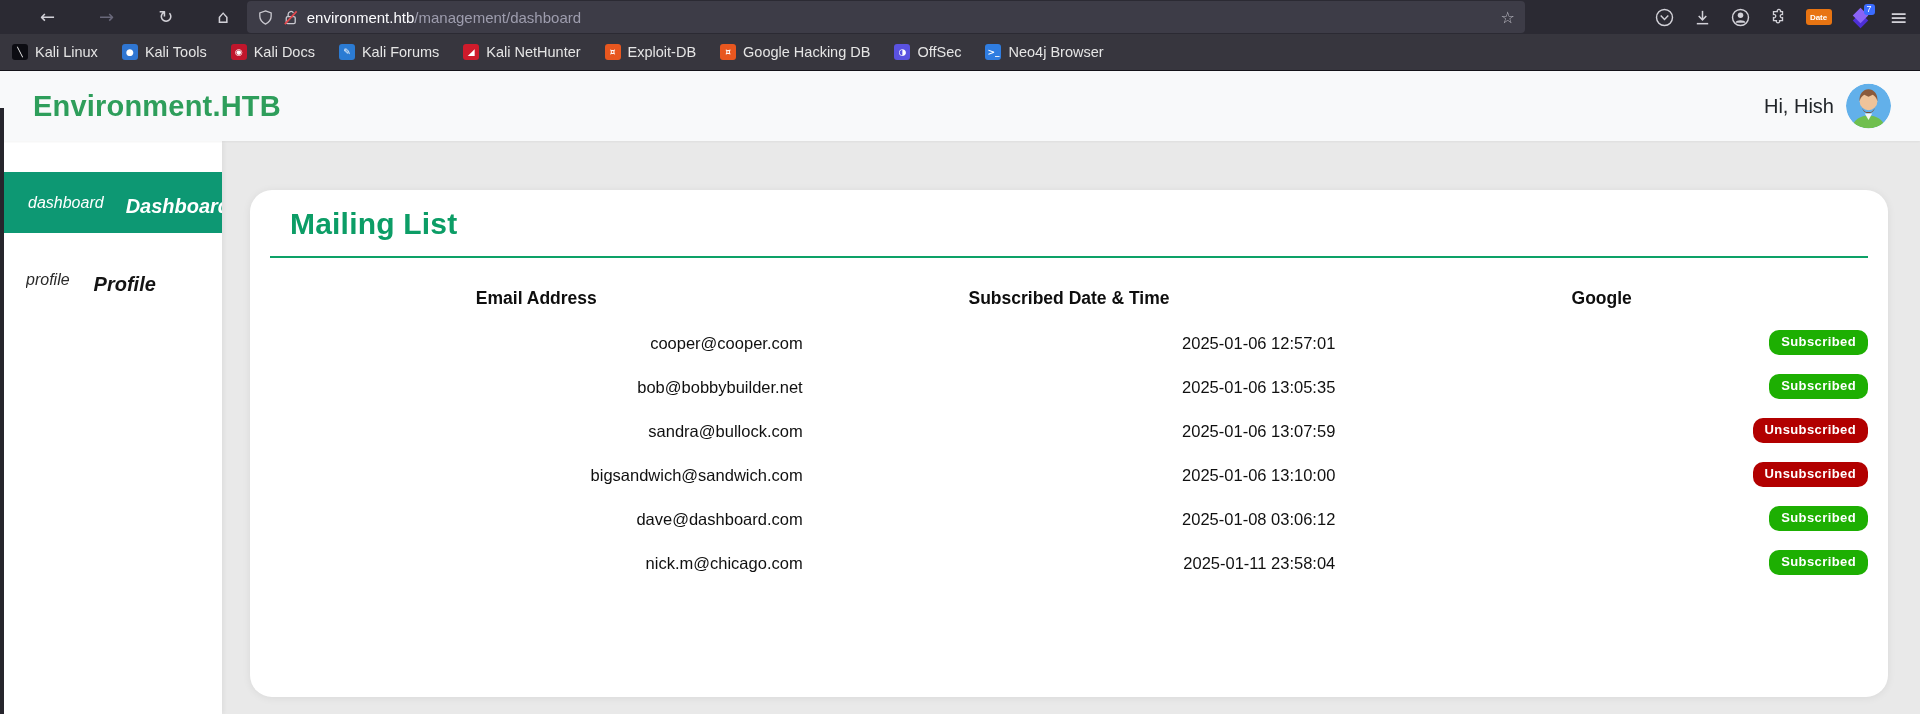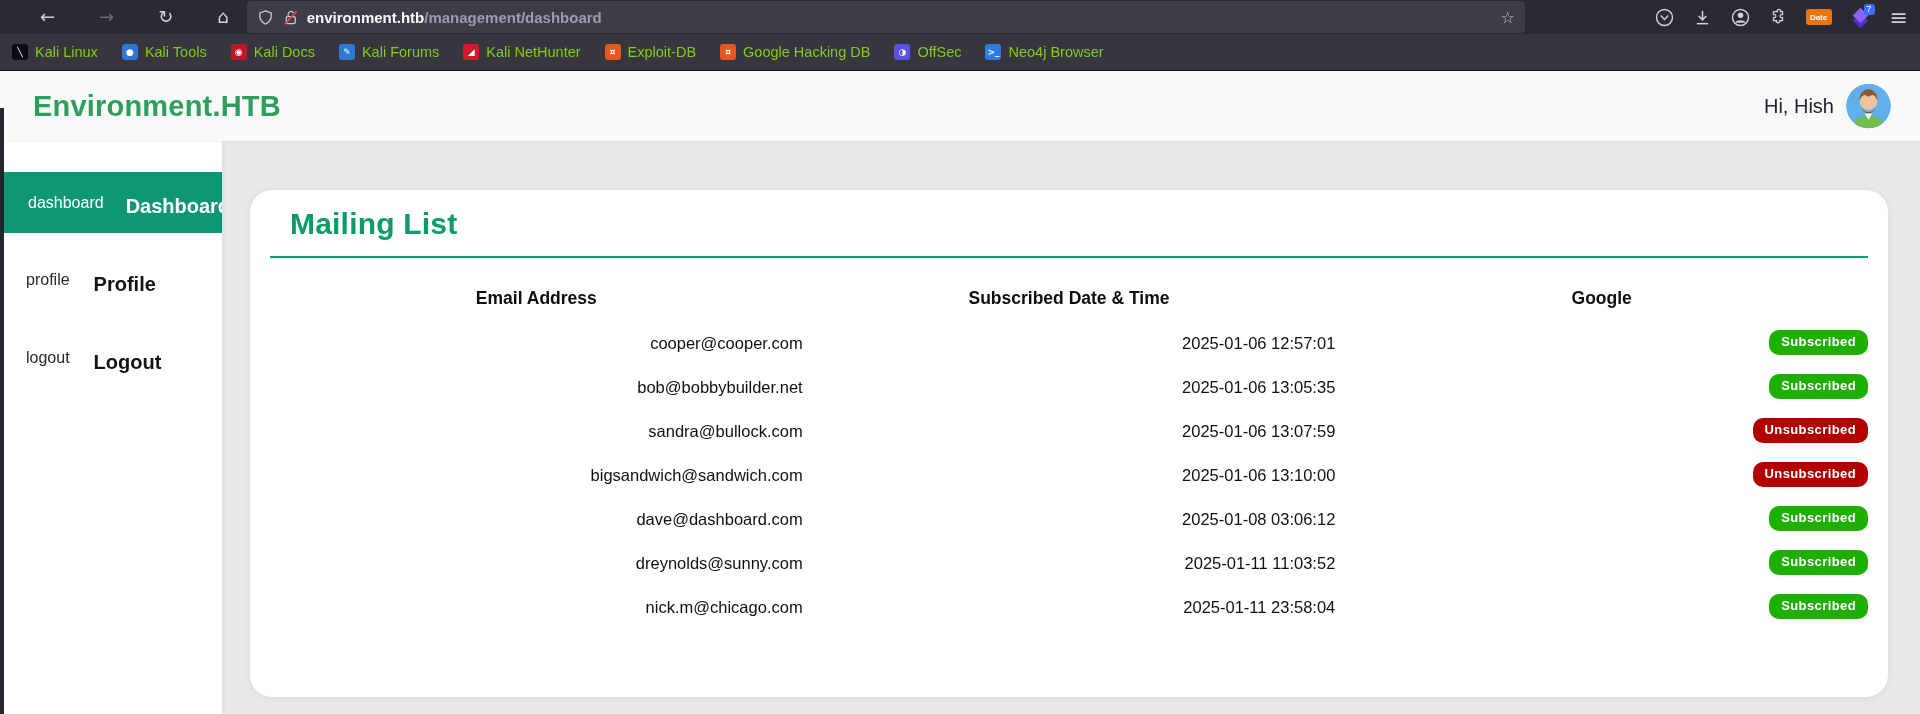--- a/index.html
+++ b/index.html
@@ -7,21 +7,21 @@
   body { font-family:"Liberation Sans", sans-serif; background:#e9e9e9; position:relative; }
 
   
   .toolbar { position:absolute; top:0; left:0; width:1920px; height:34px;
              background:#2b2a33; display:flex; align-items:center; z-index:30; }
   .nav-btns { display:flex; align-items:center; gap:44px; padding-left:40px; }
   .nav-btn { color:#d2d1d8; font-size:18px; line-height:1; cursor:pointer;
              font-family:"DejaVu Sans", sans-serif; }
   .nav-btn.dim { color:#69687a; }
   .url-bar { margin-left:18px; height:26px; width:1278px; background:#3d3c47;
-             border-radius:4px; display:flex; align-items:center; padding:16px 10px; gap:8px;font-weight:bold; }
+             border-radius:4px; display:flex; align-items:center; padding:16px 10px; gap:8px; }
   .url-text { font-size:15px; white-space:nowrap; overflow:hidden; }
   .url-domain { color:#fbfbfe; }
   .url-path { color:#9e9dae; }
   .star { margin-left:auto; color:#b9b8c1; font-size:16px;
           font-family:"DejaVu Sans", sans-serif; }
   .right-icons { position:absolute; right:12px; top:0; height:34px;
                  display:flex; align-items:center; gap:19px; }
   .ric { display:inline-flex; align-items:center; justify-content:center; }
   .burp-tag { width:26px; height:16px; background:#e87412; border-radius:3px;
               color:#fff; font-size:8px; font-weight:bold; display:flex;
@@ -36,39 +36,39 @@
   .hamburger { color:#d2d1d8; font-size:22px; font-family:"DejaVu Sans", sans-serif; }
 
   
   .bookmarks { position:absolute; top:34px; left:0; width:1920px; height:37px;
                background:#37363e; border-bottom:1px solid #141319;
                display:flex; align-items:center; gap:24px; padding-left:12px; z-index:30; }
   .bm { display:flex; align-items:center; gap:7px; cursor:pointer; }
   .bm-icon { width:16px; height:16px; border-radius:3px; color:#fff; font-size:9px;
              display:flex; align-items:center; justify-content:center;
              font-family:"DejaVu Sans", sans-serif; font-weight:bold; }
-  .bm-label { color:#84cc16; font-size:14.5px; }
+  .bm-label { color:#e5e5e5; font-size:14.5px; }
 
   
   .page-header { position:absolute; top:71px; left:0; width:1920px; height:70px;
                  background:#f8f9fa; box-shadow:0 1px 2px rgba(0,0,0,.05); z-index:10; }
   .brand { position:absolute; left:33px; top:50%; transform:translateY(-50%);
            font-size:29px; font-weight:bold; color:#2e9e5b; letter-spacing:.2px; }
   .greeting { position:absolute; right:86px; top:50%; transform:translateY(-50%);
               font-size:20px; color:#212529; }
   .avatar { position:absolute; right:29px; top:50%; transform:translateY(-50%);
             width:45px; height:45px; border-radius:50%; overflow:hidden; cursor:pointer; }
 
   
   .edge-strip { position:absolute; left:0; top:108px; width:4px; height:606px;
                 background:#26252c; z-index:20; }
 
   
   .sidebar { position:absolute; left:0; top:141px; width:222px; height:573px;
-             background:#ffffff; box-shadow:2px 0 4px rgba(0,0,0,.05); z-index:5; }
+             background:#ffffff; box-shadow:2px 0 4px rgba(0,0,0,.05); z-index:5;font-style:italic; }
   .side-item { display:flex; align-items:center; white-space:nowrap; overflow:hidden;
                cursor:pointer; }
   .side-item .mini { font-size:16px; }
   .side-item .lbl { font-size:20px; font-weight:bold; transform:translateY(4px); }
   .side-item.active { margin:31px 0 0 4px; width:218px; height:61px;
                       background:#0d9873; color:#fff; padding-left:24px; gap:22px; }
   .side-item.plain { margin:22px 0 0 26px; height:50px; gap:24px; color:#141414; }
   .side-item.plain + .side-item.plain { margin-top:28px; }
   .side-item.plain .mini { color:#2a2a2a; }
 
@@ -215,24 +215,20 @@
 
 <div class="sidebar" id="sidebar">
     <div class="side-item active" style="background: rgb(13, 152, 115);">
       <span class="mini">dashboard</span>
       <span class="lbl">Dashboard</span>
     </div>
     <div class="side-item plain">
       <span class="mini">profile</span>
       <span class="lbl">Profile</span>
     </div>
-    <div class="side-item plain">
-      <span class="mini">logout</span>
-      <span class="lbl">Logout</span>
-    </div>
   </div>
 
 <div class="content">
   <div class="card">
     <div class="card-title">Mailing List</div>
     <hr class="title-rule">
     <table class="mail">
       <thead>
         <tr id="mail-head">
             <th>Email Address</th>
@@ -260,25 +256,20 @@
             <td>bigsandwich@sandwich.com</td>
             <td>2025-01-06 13:10:00</td>
             <td><span class="badge" style="background: rgb(178, 0, 0);">Unsubscribed</span></td>
           </tr>
           <tr>
             <td>dave@dashboard.com</td>
             <td>2025-01-08 03:06:12</td>
             <td><span class="badge" style="background: rgb(29, 175, 2);">Subscribed</span></td>
           </tr>
           <tr>
-            <td>dreynolds@sunny.com</td>
-            <td>2025-01-11 11:03:52</td>
-            <td><span class="badge" style="background: rgb(29, 175, 2);">Subscribed</span></td>
-          </tr>
-          <tr>
             <td>nick.m@chicago.com</td>
             <td>2025-01-11 23:58:04</td>
             <td><span class="badge" style="background: rgb(29, 175, 2);">Subscribed</span></td>
           </tr>
         </tbody>
     </table>
   </div>
 </div>
 
 </body></html>

